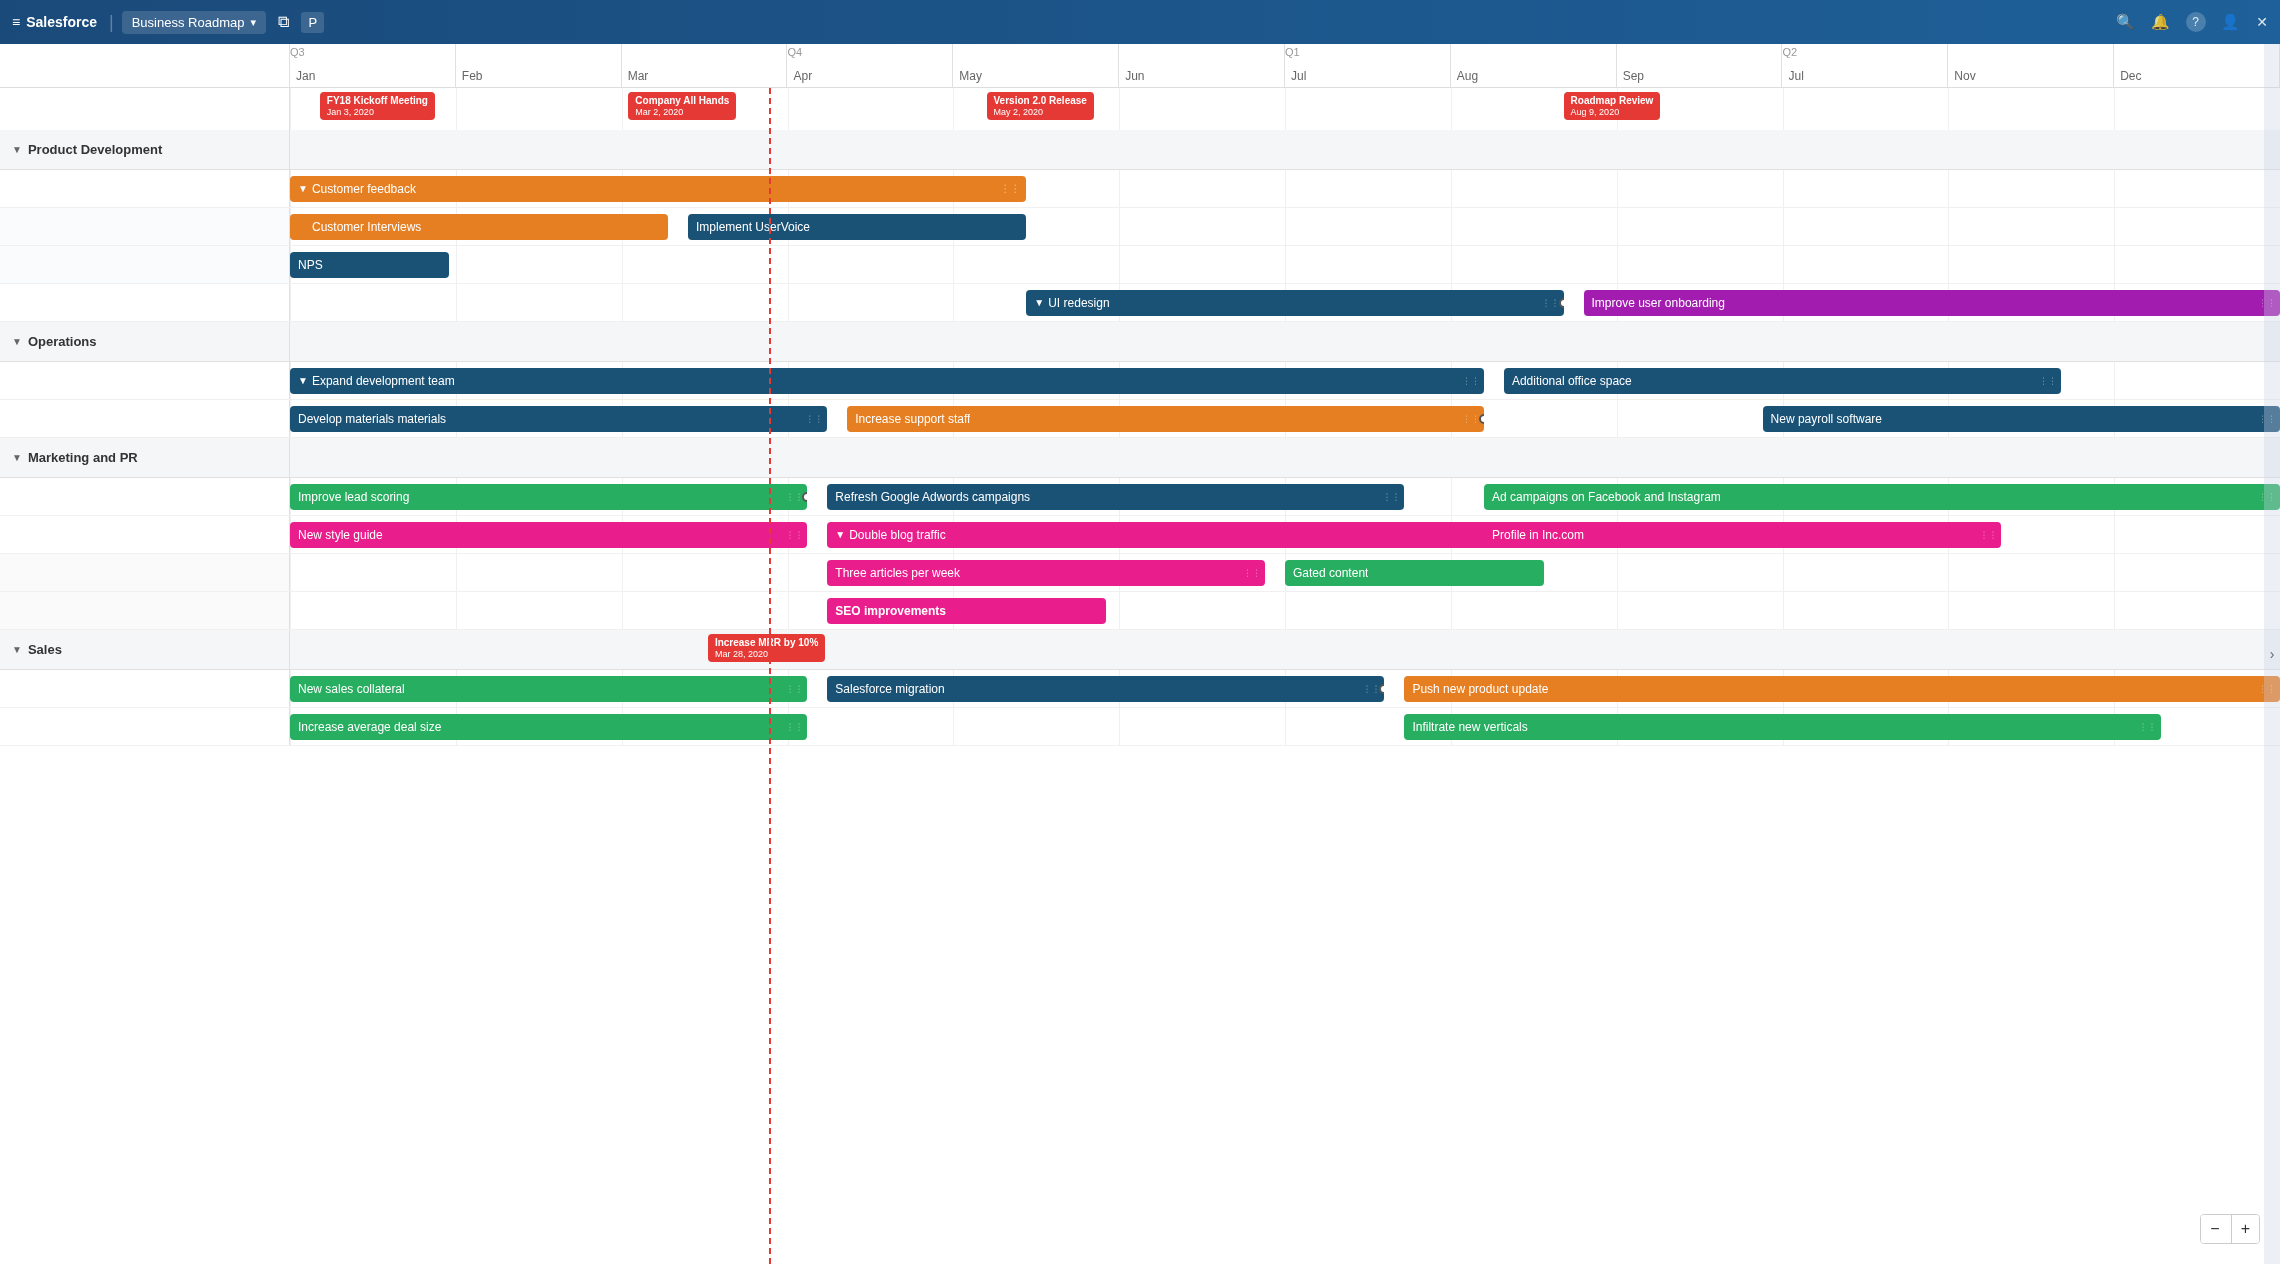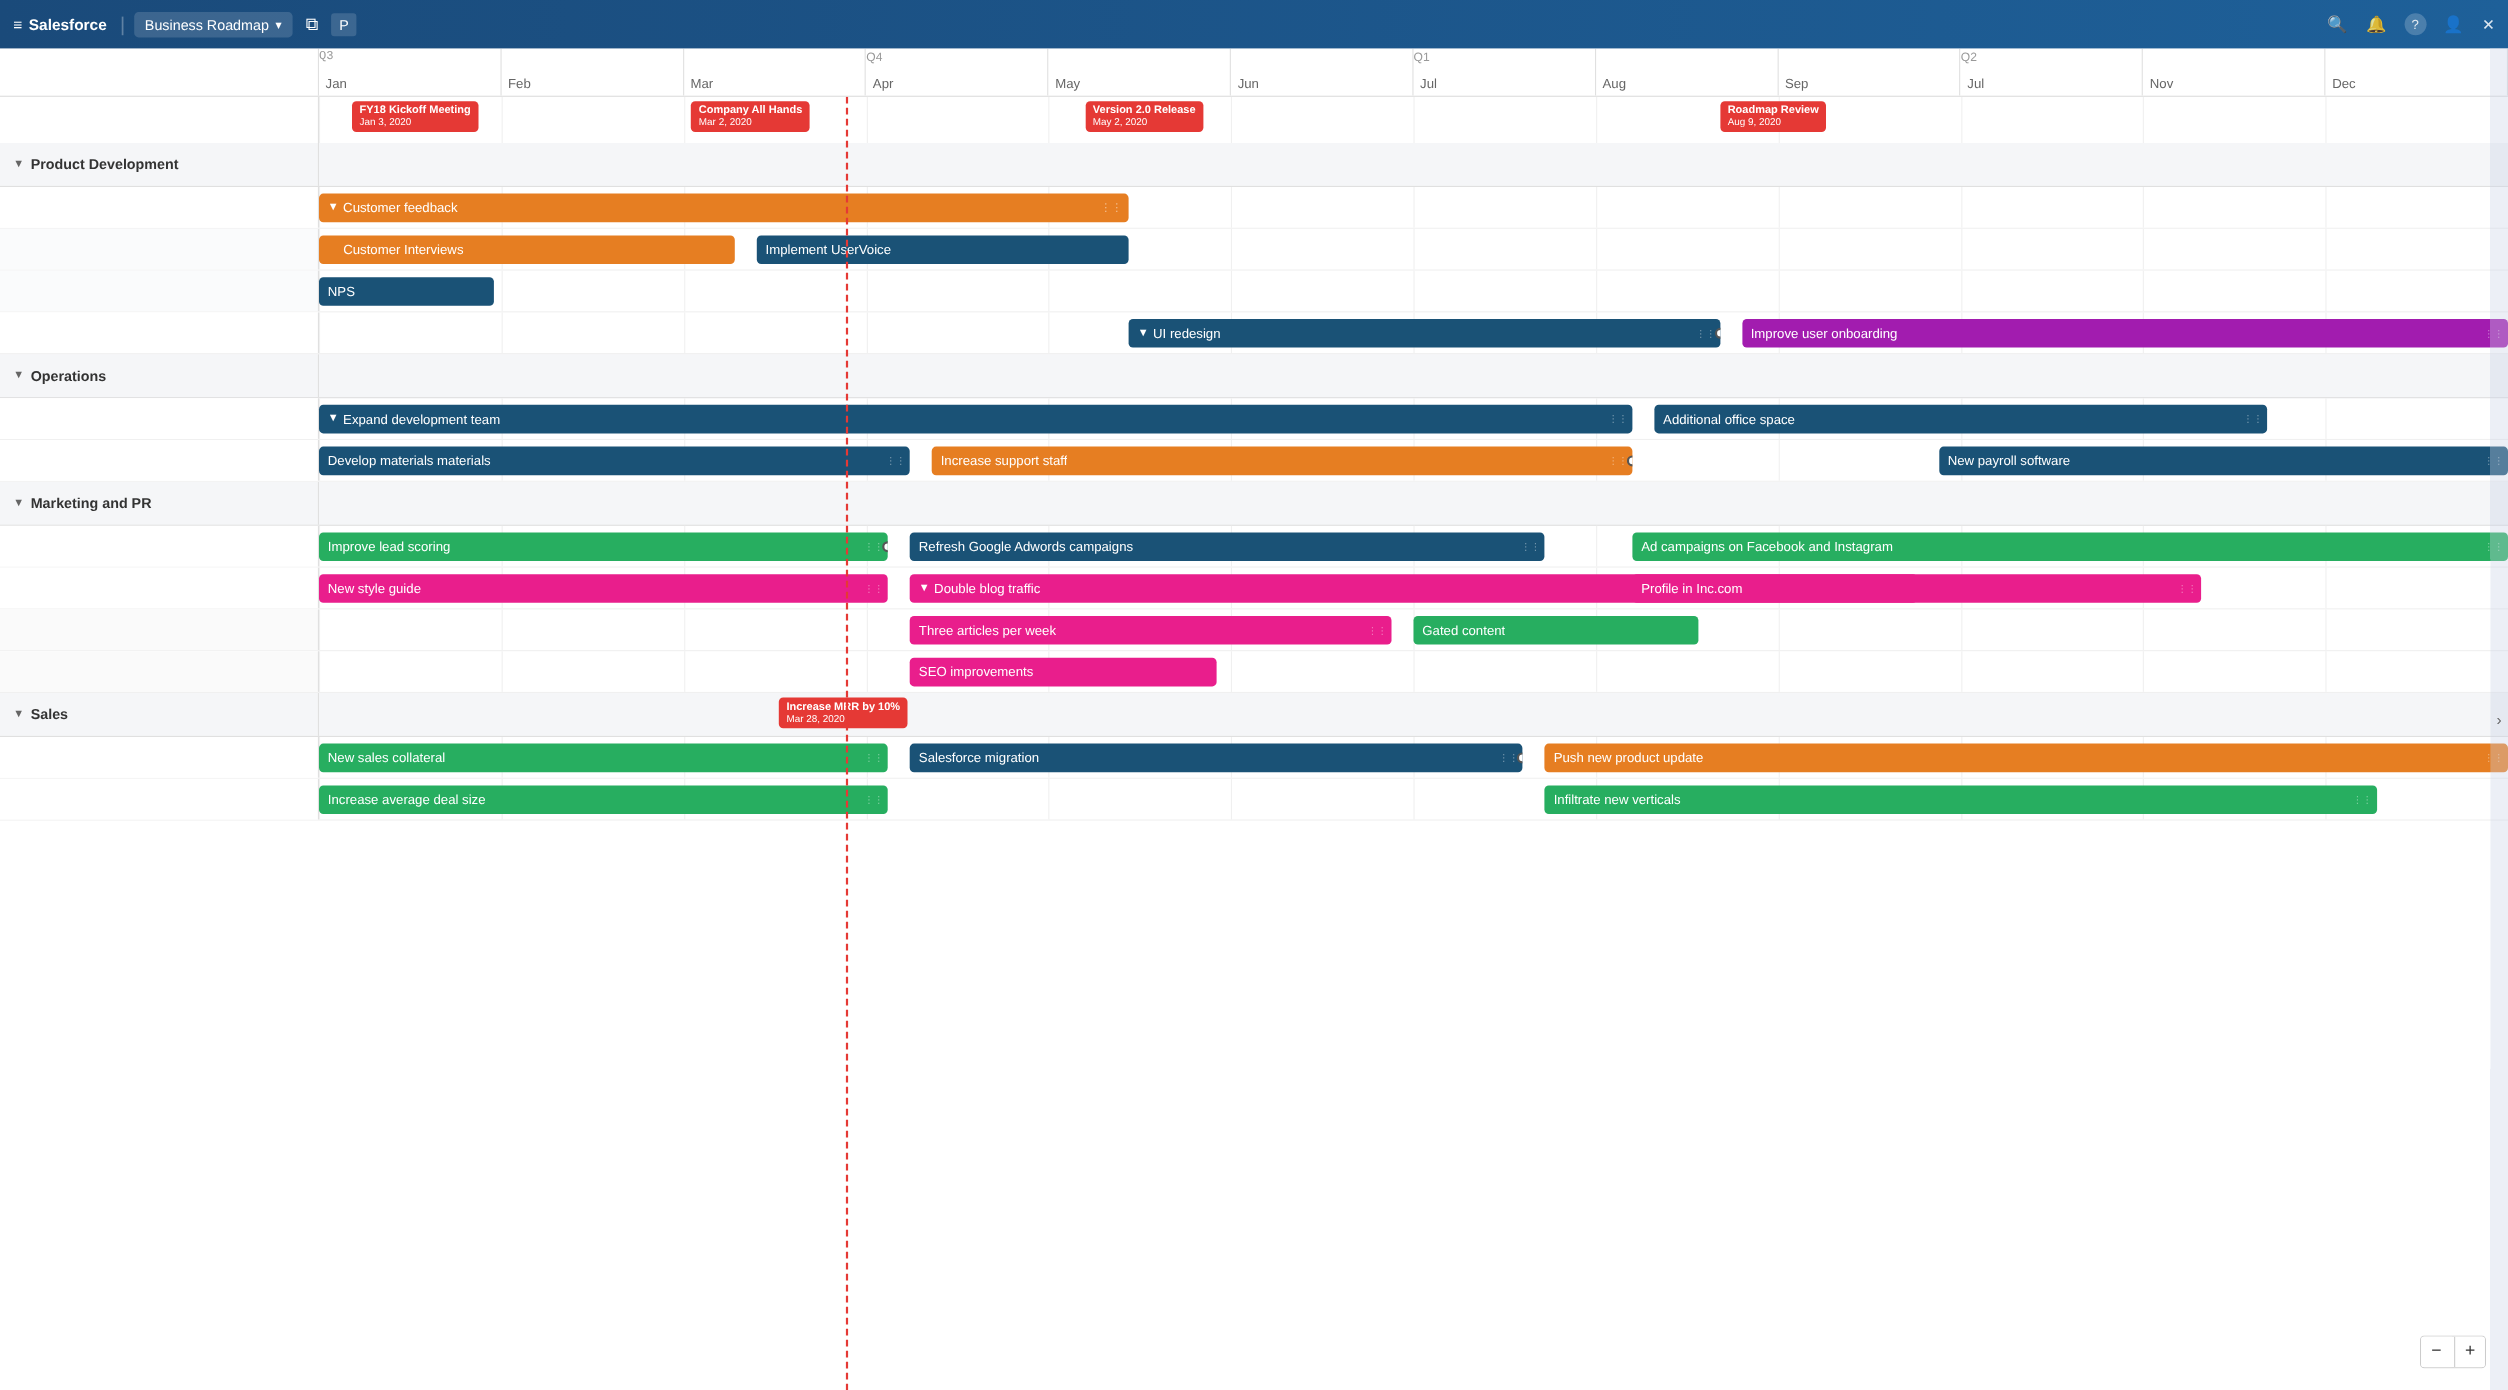--- a/index.html
+++ b/index.html
@@ -208,21 +208,21 @@
     <span class="nav-icon" style="font-size:14px;">✕</span>
   </div>
 </nav>
 
 <div class="roadmap-container">
 
   <div class="timeline-header">
     <div class="row-label-header"></div>
     <div class="timeline-months" id="timeline-months-header">
 
-    <div class="quarter-label" style="left: 0%; font-family: Liberation Mono, monospace;">Q3</div>
+    <div class="quarter-label" style="left: 0%;">Q3</div>
         <div class="quarter-label" style="left: 25%;">Q4</div>
         <div class="quarter-label" style="left: 50%;">Q1</div>
         <div class="quarter-label" style="left: 75%;">Q2</div>
         <div class="month-col" style="position: absolute; left: 0%; width: 8.33333%; height: 100%; display: flex; align-items: flex-end; padding-bottom: 4px; padding-left: 6px; font-size: 12px; color: rgb(102, 102, 102); border-right: 1px solid rgb(224, 224, 224);">Jan</div>
         <div class="month-col" style="position: absolute; left: 8.33333%; width: 8.33333%; height: 100%; display: flex; align-items: flex-end; padding-bottom: 4px; padding-left: 6px; font-size: 12px; color: rgb(102, 102, 102); border-right: 1px solid rgb(224, 224, 224);">Feb</div>
         <div class="month-col" style="position: absolute; left: 16.6667%; width: 8.33333%; height: 100%; display: flex; align-items: flex-end; padding-bottom: 4px; padding-left: 6px; font-size: 12px; color: rgb(102, 102, 102); border-right: 1px solid rgb(224, 224, 224);">Mar</div>
         <div class="month-col" style="position: absolute; left: 25%; width: 8.33333%; height: 100%; display: flex; align-items: flex-end; padding-bottom: 4px; padding-left: 6px; font-size: 12px; color: rgb(102, 102, 102); border-right: 1px solid rgb(224, 224, 224);">Apr</div>
         <div class="month-col" style="position: absolute; left: 33.3333%; width: 8.33333%; height: 100%; display: flex; align-items: flex-end; padding-bottom: 4px; padding-left: 6px; font-size: 12px; color: rgb(102, 102, 102); border-right: 1px solid rgb(224, 224, 224);">May</div>
         <div class="month-col" style="position: absolute; left: 41.6667%; width: 8.33333%; height: 100%; display: flex; align-items: flex-end; padding-bottom: 4px; padding-left: 6px; font-size: 12px; color: rgb(102, 102, 102); border-right: 1px solid rgb(224, 224, 224);">Jun</div>
         <div class="month-col" style="position: absolute; left: 50%; width: 8.33333%; height: 100%; display: flex; align-items: flex-end; padding-bottom: 4px; padding-left: 6px; font-size: 12px; color: rgb(102, 102, 102); border-right: 1px solid rgb(224, 224, 224);">Jul</div>
@@ -516,21 +516,21 @@
           <div style="position: absolute; top: 0px; bottom: 0px; left: 25%; width: 1px; background: rgb(240, 240, 240); pointer-events: none;"></div>
           <div style="position: absolute; top: 0px; bottom: 0px; left: 33.3333%; width: 1px; background: rgb(240, 240, 240); pointer-events: none;"></div>
           <div style="position: absolute; top: 0px; bottom: 0px; left: 41.6667%; width: 1px; background: rgb(240, 240, 240); pointer-events: none;"></div>
           <div style="position: absolute; top: 0px; bottom: 0px; left: 50%; width: 1px; background: rgb(240, 240, 240); pointer-events: none;"></div>
           <div style="position: absolute; top: 0px; bottom: 0px; left: 58.3333%; width: 1px; background: rgb(240, 240, 240); pointer-events: none;"></div>
           <div style="position: absolute; top: 0px; bottom: 0px; left: 66.6667%; width: 1px; background: rgb(240, 240, 240); pointer-events: none;"></div>
           <div style="position: absolute; top: 0px; bottom: 0px; left: 75%; width: 1px; background: rgb(240, 240, 240); pointer-events: none;"></div>
           <div style="position: absolute; top: 0px; bottom: 0px; left: 83.3333%; width: 1px; background: rgb(240, 240, 240); pointer-events: none;"></div>
           <div style="position: absolute; top: 0px; bottom: 0px; left: 91.6667%; width: 1px; background: rgb(240, 240, 240); pointer-events: none;"></div>
           <div class="bar" style="left: 27%; width: 14%; background: rgb(233, 30, 140);">
-            <span style="overflow:hidden;text-overflow:ellipsis;">SEO improvements</span>
+            <span style="overflow:hidden;text-overflow:ellipsis;font-weight:bold;">SEO improvements</span>
           </div>
         </div>
       </div>
       <div class="section-header">
         <div class="section-label-area">
           <span style="font-size: 10px; color: rgb(102, 102, 102);">▼</span>
           <span style="font-size: 13px; font-weight: 600;">Sales</span>
         </div>
         <div style="flex: 1 1 0%; position: relative; height: 100%;">
           <div style="position: absolute; top: 4px; left: 21%; background: rgb(229, 57, 53); color: white; border-radius: 4px; padding: 3px 7px; font-size: 10px; font-weight: 600; white-space: nowrap; z-index: 20; cursor: pointer;">Increase MRR by 10%<br><span style="font-weight:400;font-size:9px;">Mar 28, 2020</span></div>

